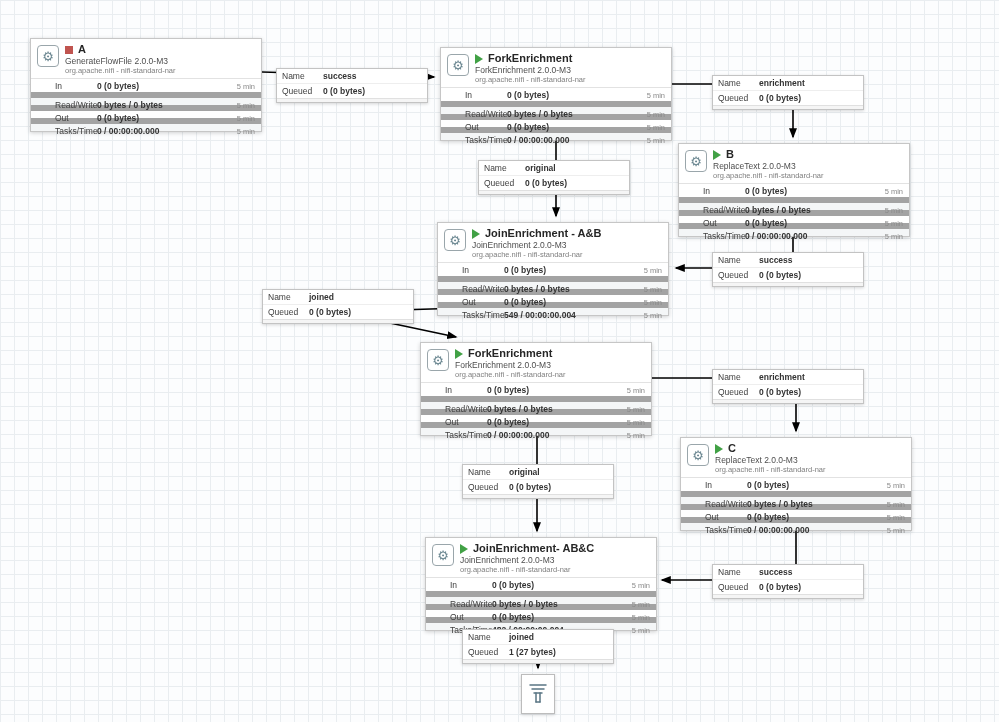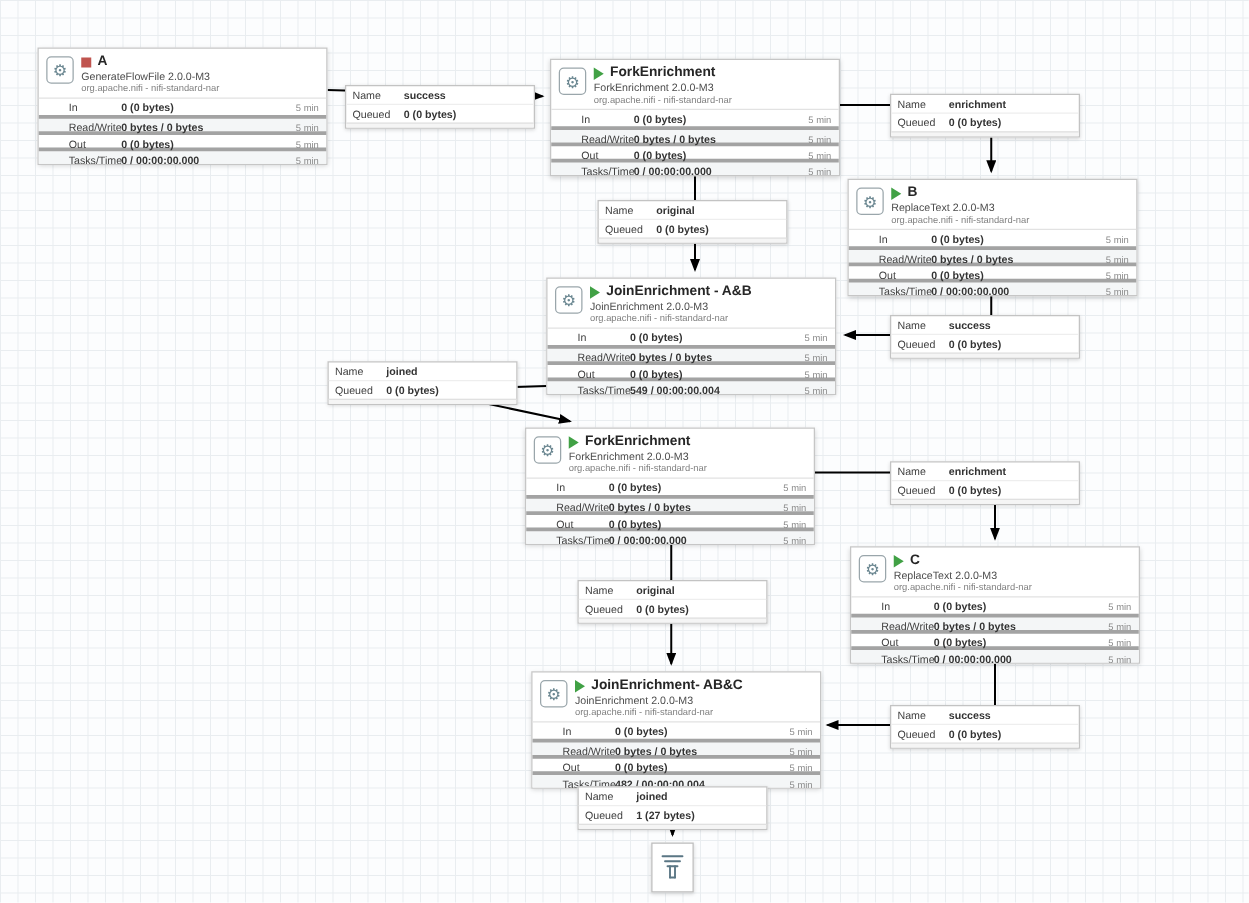--- a/index.html
+++ b/index.html
@@ -32,21 +32,21 @@
   .proc-name-row { display:flex; align-items:center; gap:5px; }
   .state { display:inline-block; flex:none; }
   .state-running { width:0; height:0; border-left:8px solid #41a145; border-top:5px solid transparent; border-bottom:5px solid transparent; }
   .state-stopped { width:8px; height:8px; background:#c0544f; }
   .proc-name { font-size:11px; font-weight:bold; color:#262626; white-space:nowrap; }
   .proc-type { font-size:8.5px; color:#4d4d4d; white-space:nowrap; }
   .proc-bundle { font-size:7.5px; color:#808080; white-space:nowrap; }
 
   .proc-stats .row {
     display:flex; align-items:baseline; gap:4px;
-    padding:2px 6px 2px 8px; border-top:3px solid #a3a3a3;
+    padding:2px 6px 2px 8px; border-top:6px solid #a3a3a3;
     font-size:8.5px; height:13px;
   }
   .proc-stats .row:first-child { border-top:none; }
   .proc-stats .row:nth-child(even) { background:#f4f6f7; }
   .proc-stats .lbl { flex:none; width:54px; color:#404040;padding-left:16px; }
   .proc-stats .val { flex:1; font-weight:bold; color:#333; white-space:nowrap; }
   .proc-stats .win { flex:none; font-size:7.5px; color:#8a8a8a; }
 
   
   .conn {

